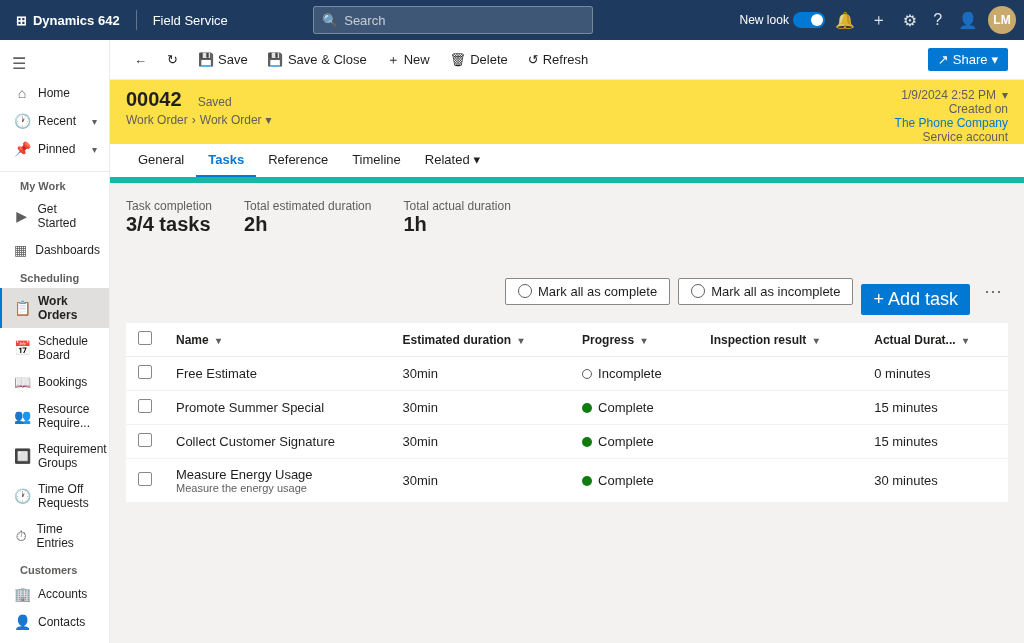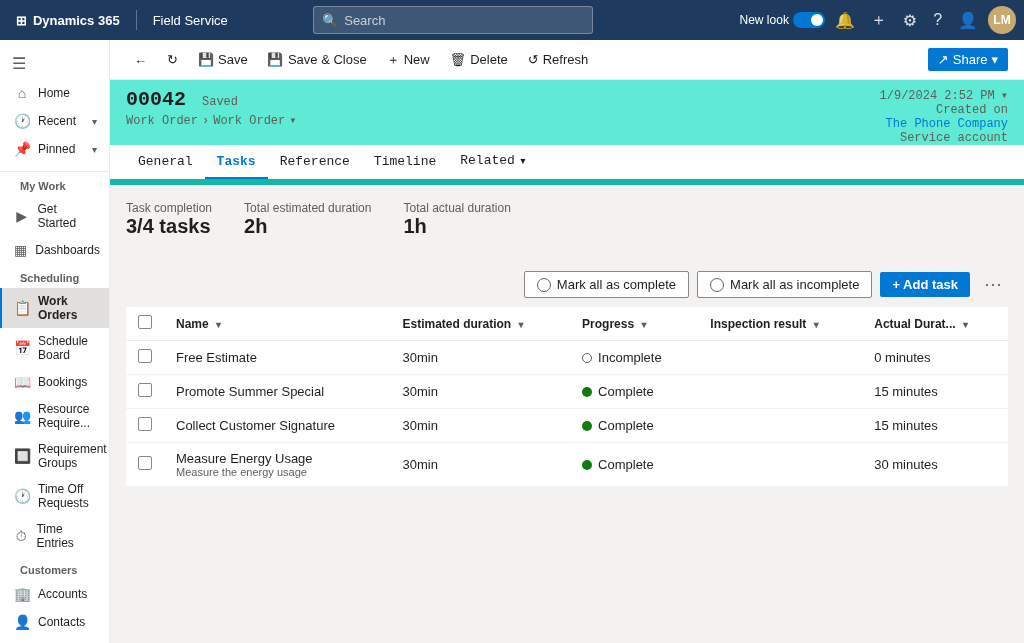--- a/index.html
+++ b/index.html
@@ -92,21 +92,21 @@
     .cmd-spacer { flex: 1; }
     .share-btn {
       display: flex; align-items: center; gap: 4px;
       background: #0078d4; color: #fff;
       border: none; border-radius: 2px;
       padding: 4px 10px; cursor: pointer;
       font-size: 13px;
     }
 
     
-    .record-area { background: #5eead4; flex-shrink: 0; font-family: Liberation Mono, monospace; }
+    .record-area { background: #fde047; flex-shrink: 0; }
     .record-header {
       display: flex; align-items: flex-start;
       padding: 8px 16px 0;
       justify-content: space-between;
     }
     .record-title { font-size: 20px; font-weight: 600; color: #201f1e; }
     .record-saved { font-size: 12px; color: #605e5c; margin-left: 8px; }
     .record-breadcrumb { display: flex; align-items: flex-end; gap: 4px; font-size: 12px; color: #0078d4; margin-top: 2px; }
     .record-breadcrumb span { color: #605e5c; }
     .record-meta { text-align: right; font-size: 12px; color: #605e5c; }
@@ -139,31 +139,31 @@
     .task-stat label { font-size: 12px; color: #605e5c; display: block; }
     .task-stat .value { font-size: 20px; font-weight: 600; color: #201f1e; }
 
     
     .task-toolbar {
       display: flex; align-items: center; gap: 8px;
       justify-content: flex-end;
       margin-bottom: 8px;
     }
     .mark-btn {
-      display: flex; align-items: flex-end; gap: 6px;
+      display: flex; align-items: flex-start; gap: 6px;
       border: 1px solid #8a8886; border-radius: 2px;
       background: #fff; padding: 5px 12px;
       cursor: pointer; font-size: 13px; color: #201f1e;
     }
     .add-task-btn {
       display: flex; align-items: center; gap: 6px;
       background: #0078d4; color: #fff;
       border: none; border-radius: 2px;
       padding: 5px 12px; cursor: pointer;
-      font-size: 13px; font-weight: 700;
+      font-size: 18px; font-weight: 400; margin-top: 16px;
     }
     .more-task-btn { border: none; background: transparent; cursor: pointer; font-size: 18px; color: #605e5c; padding: 4px 6px; }
 
     
     .task-table { width: 100%; border-collapse: collapse; background: #fff; }
     .task-table th {
       text-align: left; padding: 8px 12px;
       font-size: 12px; color: #201f1e; font-weight: 600;
       border-bottom: 1px solid #edebe9;
       white-space: nowrap;
@@ -177,21 +177,21 @@
     .status-dot.complete { background: #107c10; }
     .status-dot.incomplete { width: 10px; height: 10px; border-radius: 50%; border: 1.5px solid #605e5c; background: transparent; display: inline-block; }
     .sub-label { font-size: 11px; color: #605e5c; }
   </style>
 </head>
 <body>
 
 <div class="top-nav">
   <div class="app-icon">
     <span>⊞</span>
-    <span>Dynamics 365</span>
+    <span>Dynamics 642</span>
   </div>
   <div class="divider"></div>
   <div class="field-service">Field Service</div>
   <div class="search-box">
     <span>🔍</span>
     <input type="text" placeholder="Search" style="">
   </div>
   <div class="nav-right">
     <span class="new-look">New look</span>
     <span class="toggle"></span>

